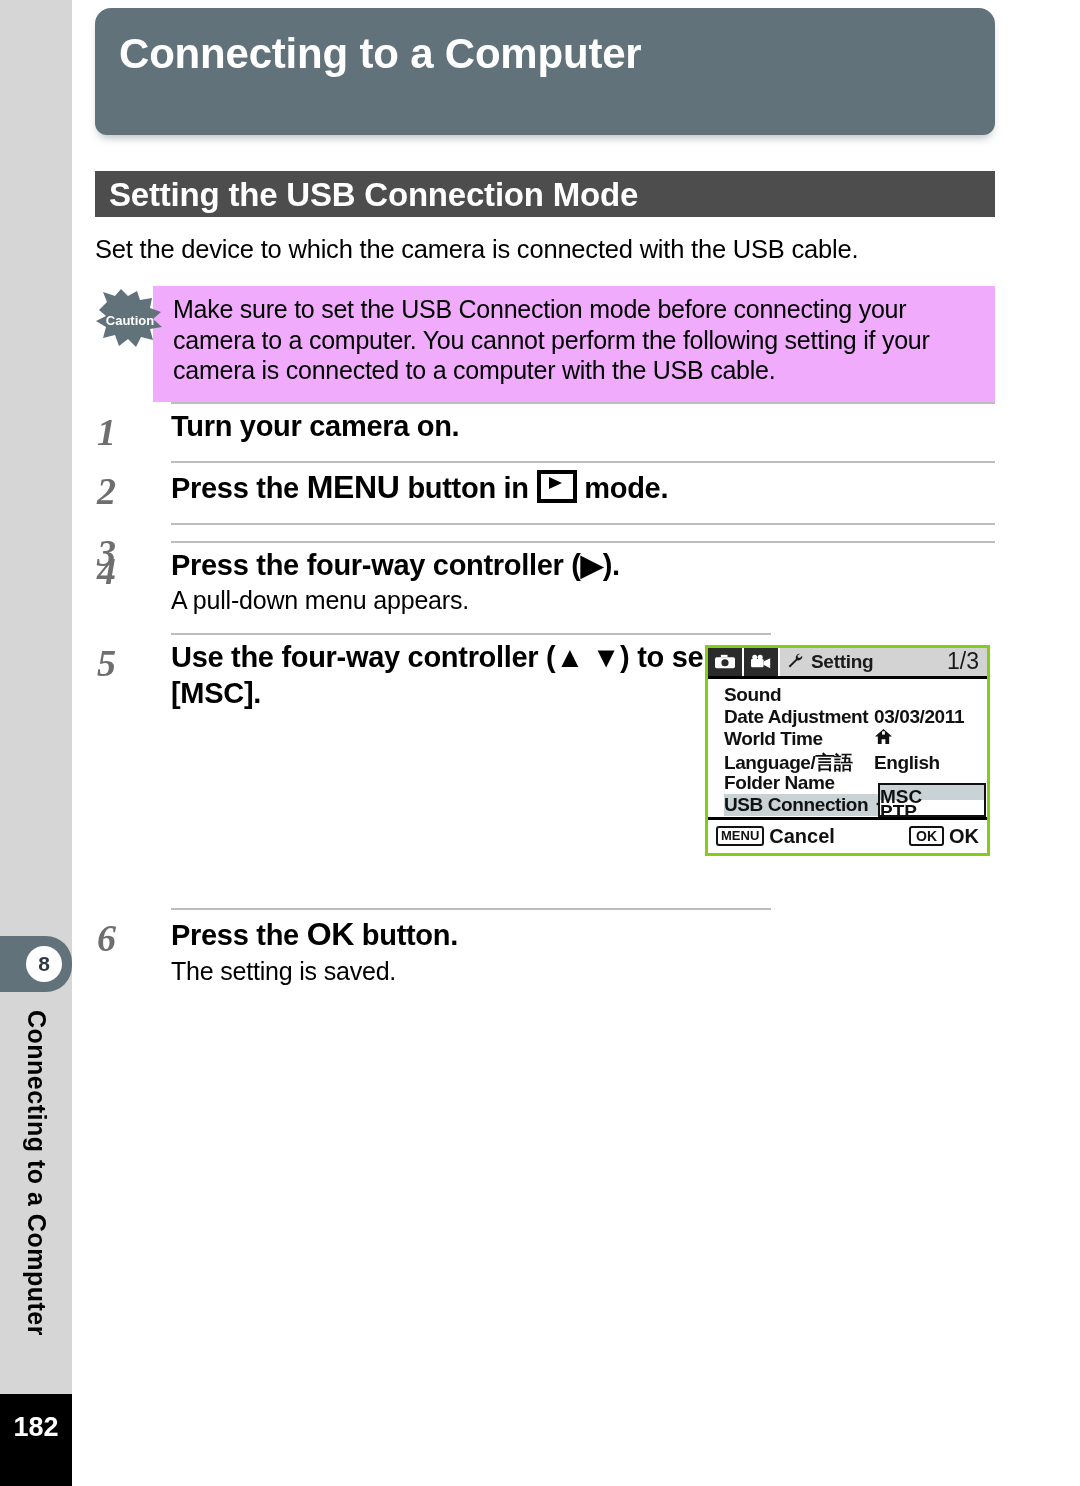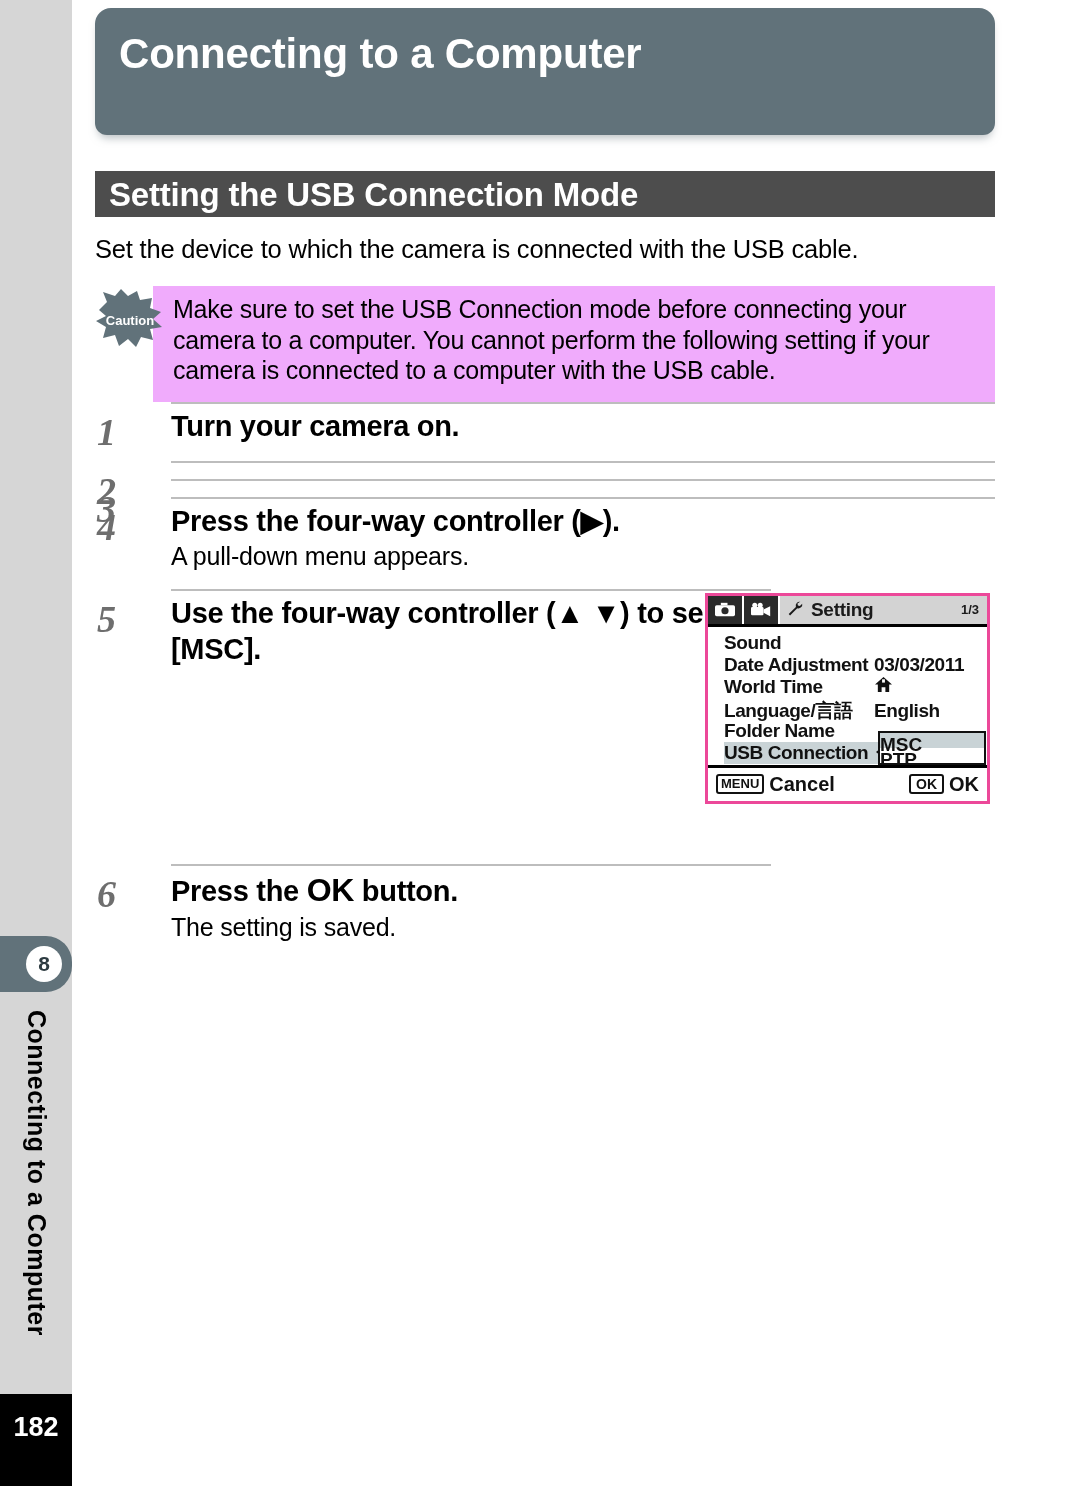--- a/index.html
+++ b/index.html
@@ -238,25 +238,25 @@
   #step5-text {
     position: relative;
     padding-left: 76px;
     width: 600px;
   }
 
   
   #lcd {
     position: absolute;
     right: 5px;
-    top: 4px;
+    top: 12px;
     width: 285px;
     height: 211px;
     background: #ffffff;
-    border: 3px solid #ec4899;
+    border: 3px solid #84cc16;
     box-sizing: border-box;
     font-family: "Liberation Sans", sans-serif;
   }
   #lcd-tabbar {
     position: relative;
     height: 28px;
     background: #ffffff;
     border-bottom: 3px solid #000;
     display: flex;
     align-items: stretch;
@@ -279,22 +279,22 @@
   }
   #lcd-setting-label {
     font-size: 19px;
     font-weight: bold;
     color: #1a1a1a;
     letter-spacing: -0.3px;
   }
   #lcd-page-indicator {
     position: absolute;
     right: 8px;
-    font-size: 13px;
-    font-weight: bold;
+    font-size: 23px;
+    font-weight: normal;
     color: #1a1a1a;
   }
   #lcd-body {
     position: relative;
     height: 138px;
     padding: 5px 0 0 8px;
     box-sizing: border-box;
     margin-left: 8px;
   }
   .lcd-row {
@@ -414,20 +414,23 @@
 
   <div class="step">
     <div class="step-num">1</div>
     <div class="step-rule"></div>
     <div class="step-title">Turn your camera on.</div>
   </div>
 
   <div class="step">
     <div class="step-num">2</div>
     <div class="step-rule"></div>
+    <div class="step-title">
+      <span>Press the </span><span style="font-size:32px;">MENU</span><span> button in </span><span class="ico ico-playback"></span><span> mode.</span>
+    </div>
   </div>
 
   <div class="step">
     <div class="step-num">3</div>
     <div class="step-rule"></div>
   </div>
 
   <div class="step">
     <div class="step-num">4</div>
     <div class="step-rule"></div>

